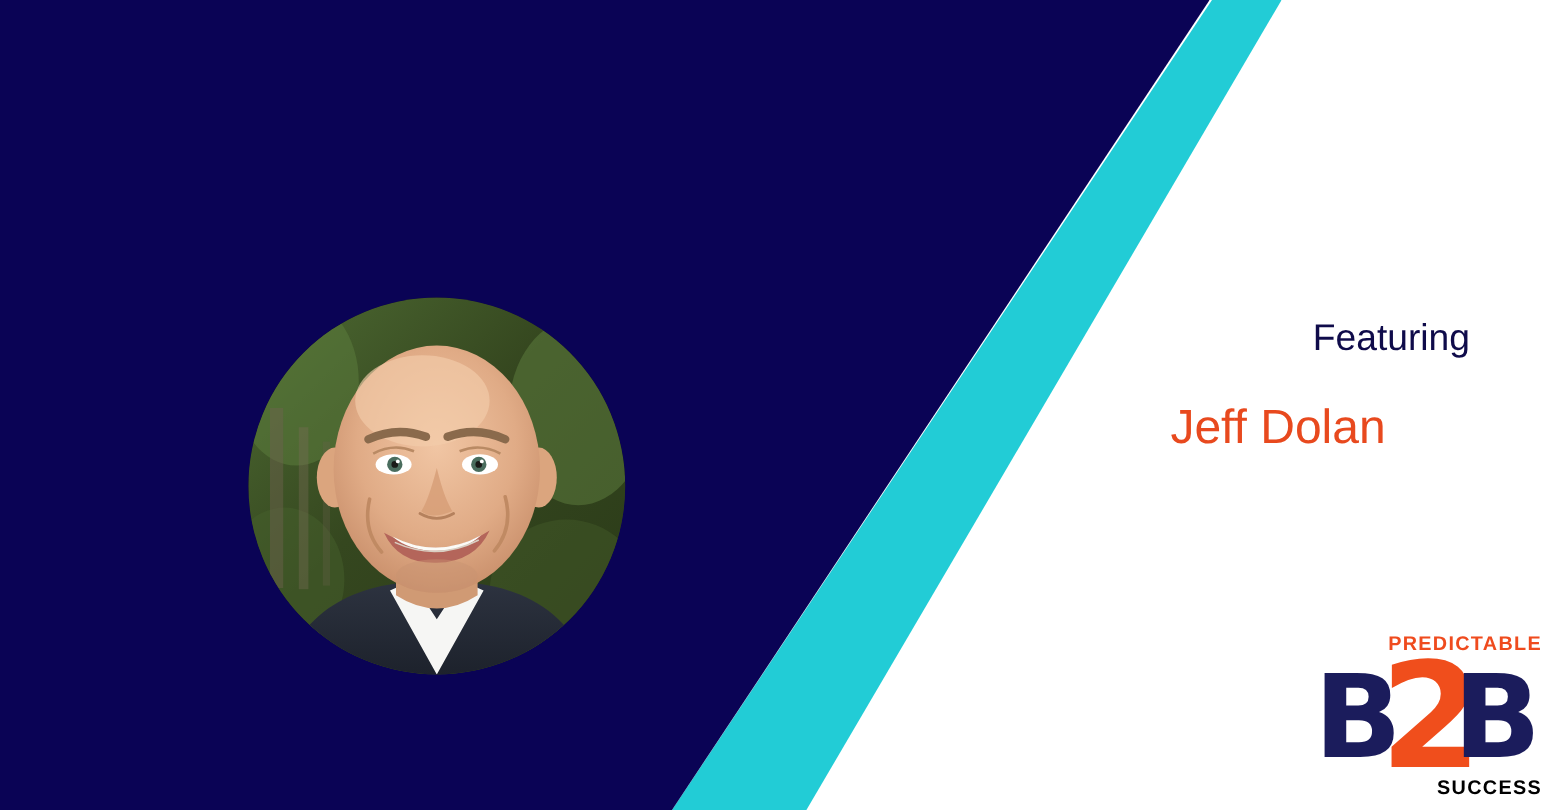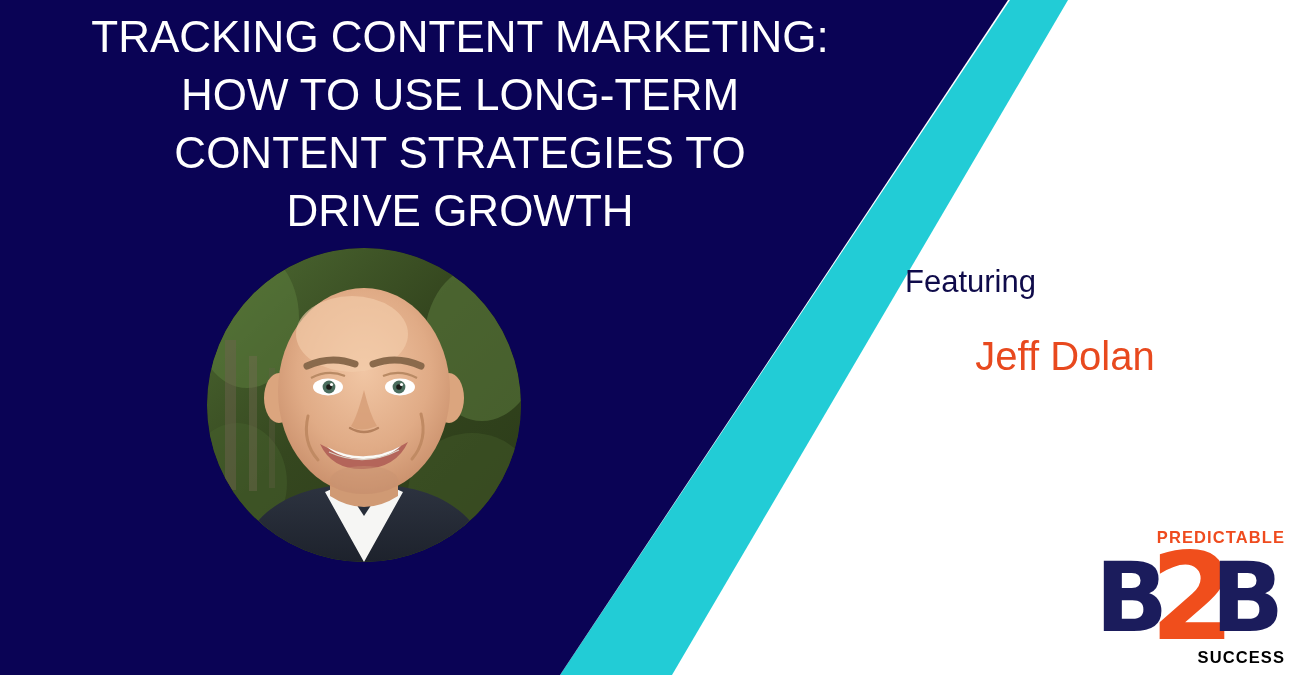--- a/index.html
+++ b/index.html
@@ -77,21 +77,21 @@
     background: #2f3a20;
   }
   .portrait svg { display: block; width: 314px; height: 314px; }
 
   
   .featuring {
     position: absolute;
     left: 905px;
     top: 263px;
     width: 320px;
-    text-align: left;
+    text-align: right;
     color: #0f0b4a;
     font-size: 31px;
     line-height: 38px;
     z-index: 7;
   }
   .speaker-name {
     position: absolute;
     left: 905px;
     top: 332px;
     width: 320px;
@@ -158,26 +158,20 @@
 </head>
 <body>
 
 <div id="slide">
 
   <div class="bg-layer">
     <div class="shape-teal"></div>
     <div class="shape-navy"></div>
   </div>
 
-  <div class="title-block">
-    <div class="title-line">TRACKING CONTENT MARKETING:</div>
-    <div class="title-line">HOW TO USE LONG-TERM</div>
-    <div class="title-line">CONTENT STRATEGIES TO</div>
-    <div class="title-line">DRIVE GROWTH</div>
-  </div>
 
   <div class="portrait">
     <svg viewBox="0 0 314 314" xmlns="http://www.w3.org/2000/svg" aria-hidden="true">
       <defs>
         <clipPath id="circleClip">
             <circle cx="157" cy="157" r="157"></circle>
           </clipPath>
         <linearGradient id="bgGreen" x1="0" y1="0" x2="1" y2="1">
           <stop offset="0%" stop-color="#4e6b33"></stop>
           <stop offset="45%" stop-color="#35471f"></stop>

